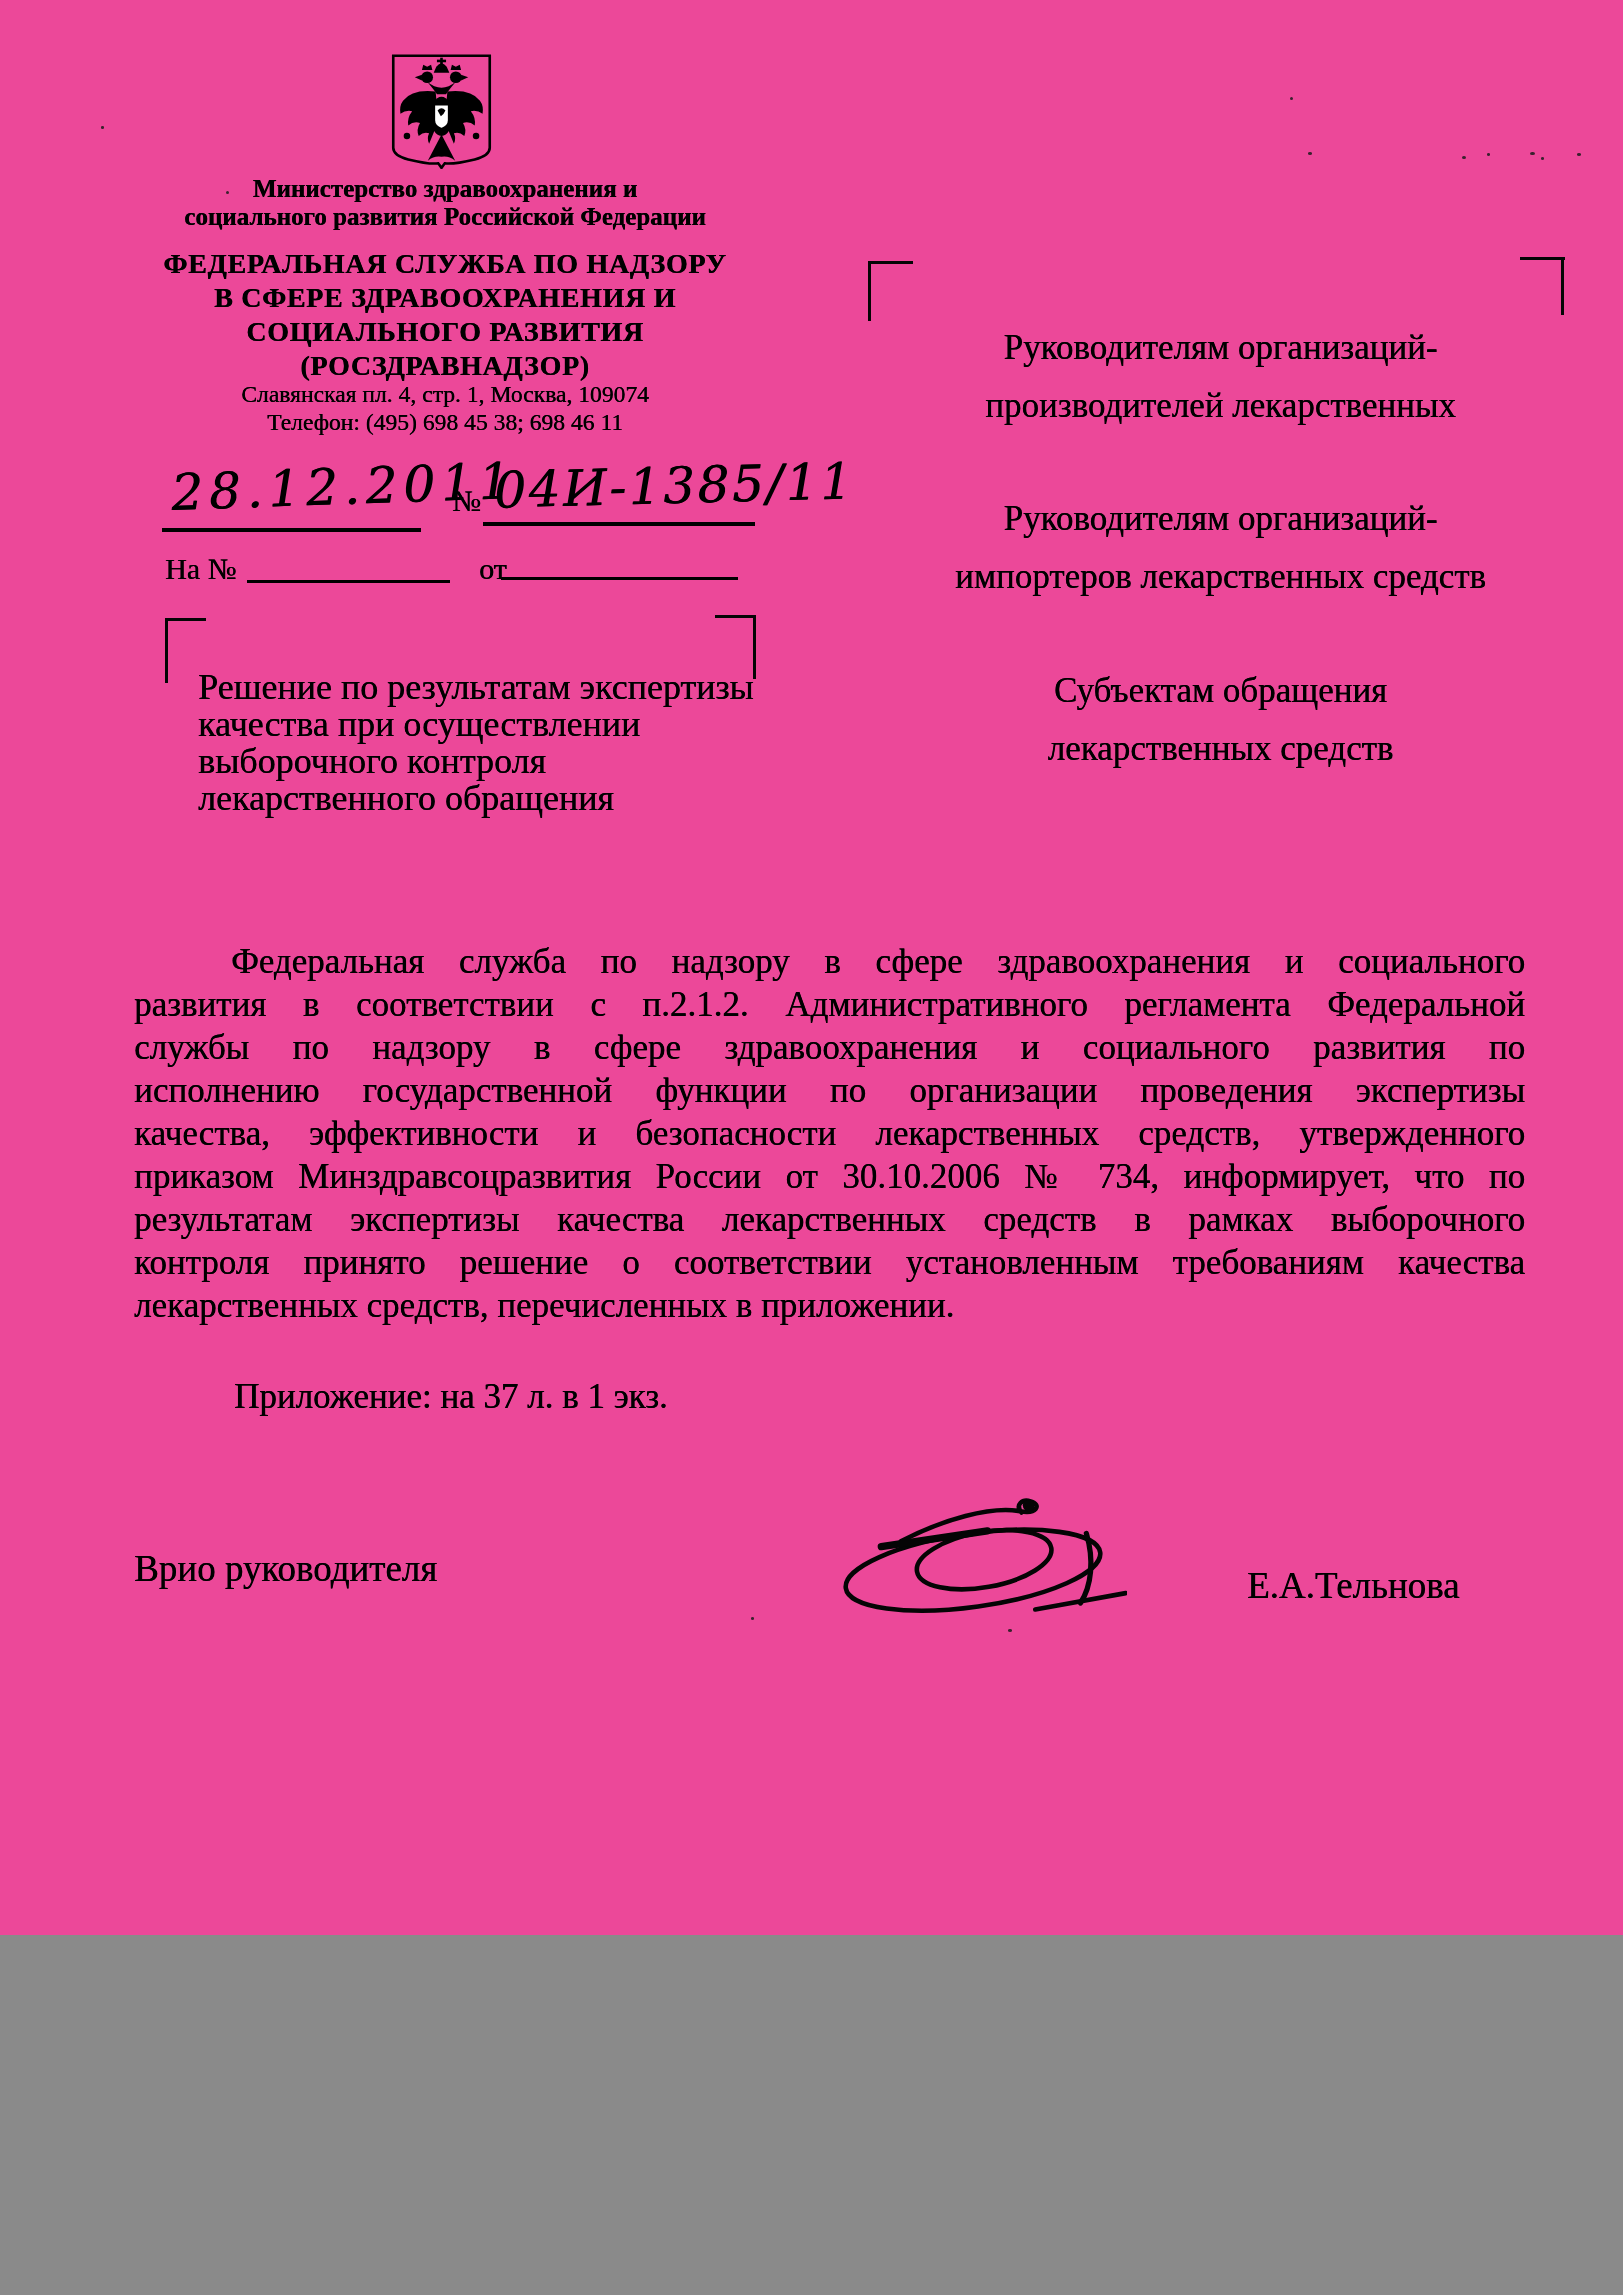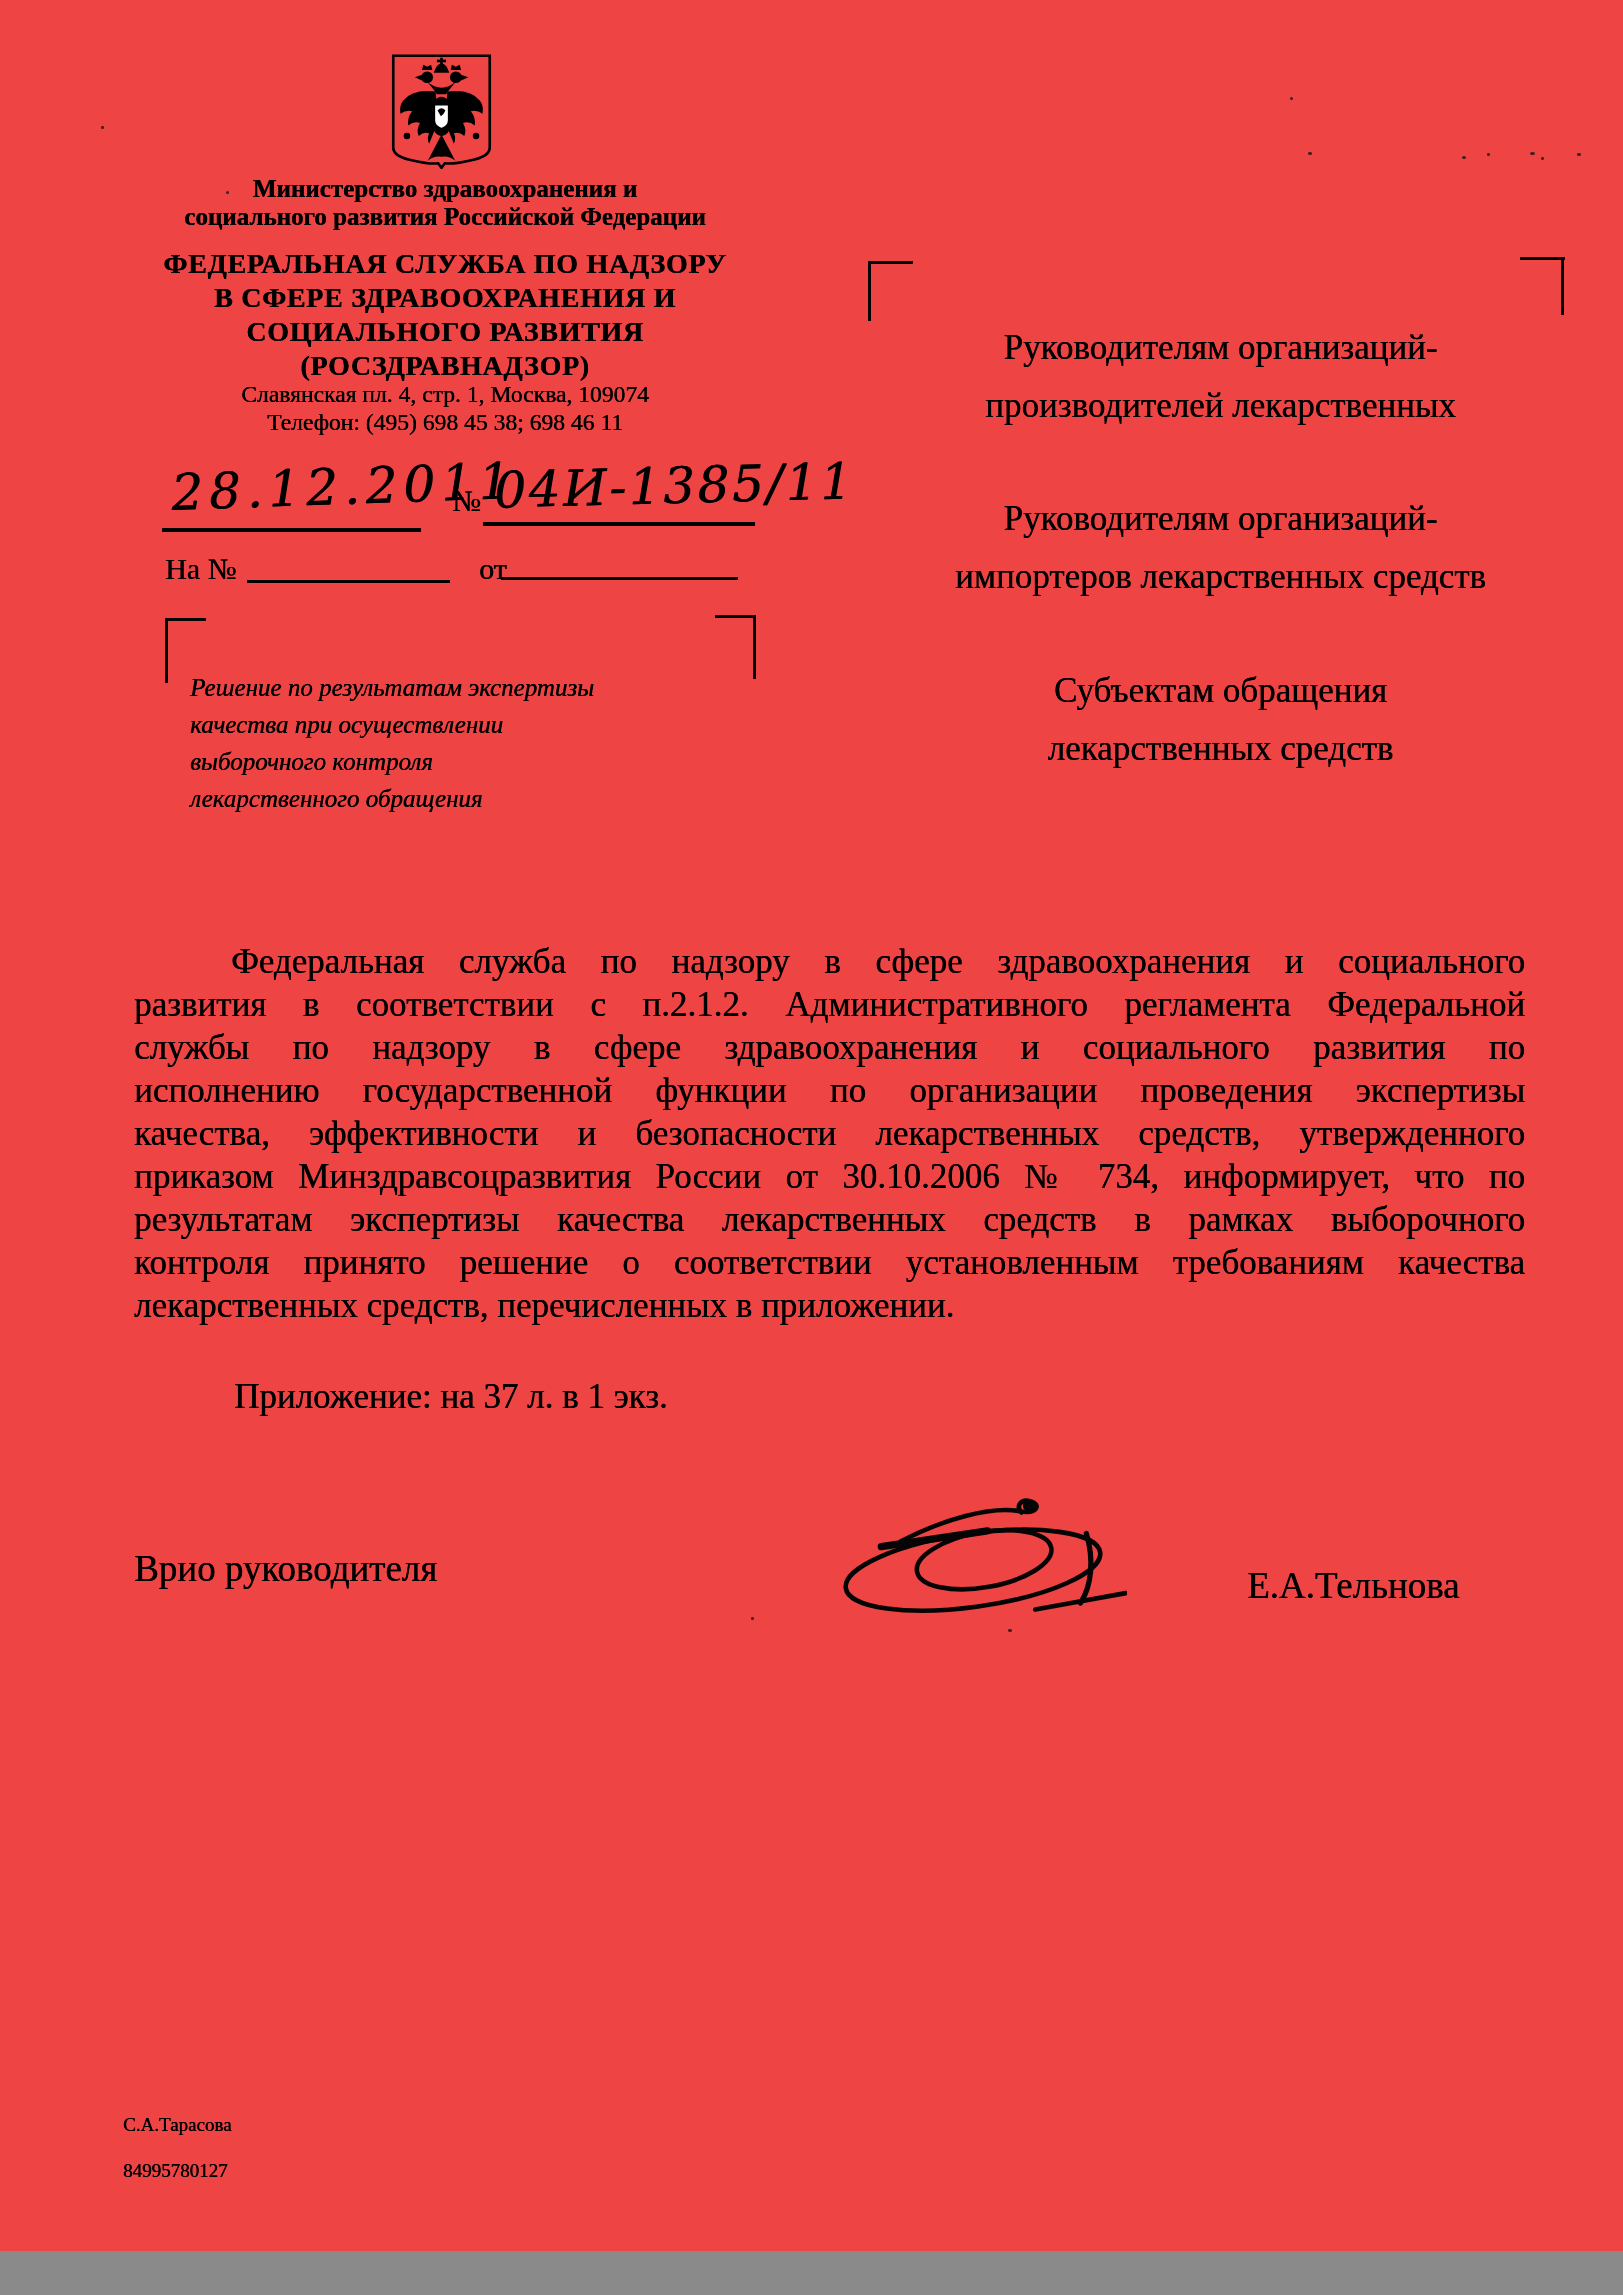--- a/index.html
+++ b/index.html
@@ -1,18 +1,18 @@
 <!DOCTYPE html>
 <html style="font-size:10.5px"><head>
 <meta charset="utf-8">
 <style>
   html,body { margin:0; padding:0; background:#8a8a8a; }
   .page {
-    position:relative; width:1623px; height:2251px;
-    background:#ef4444; color:#000;
+    position:relative; width:1623px; height:1935px;
+    background:#ec4899; color:#000;
     font-family:"Liberation Serif","DejaVu Serif",serif;
     overflow:hidden;
   }
   .abs { position:absolute; }
   .thick { text-shadow:0.4px 0.3px 0 currentColor; }
 
   
   .hdr-col { left:111px; width:668px; text-align:center; }
   .ministry { top:175px; font-size:25px; line-height:28px; font-weight:bold; }
   .service  { top:247px; font-size:28px; line-height:34px; font-weight:bold; letter-spacing:0.7px; }
@@ -32,21 +32,21 @@
   .lbl { font-size:30px; }
 
   
   .bracket { background:#050505; }
 
   .addr-col { left:877px; top:319px; width:687px; text-align:center;
               font-size:35px; line-height:58px; }
   .addr-group-1 { margin-bottom:55px; }
   .addr-group-2 { margin-bottom:56px; }
 
-  .subject { left:190px; top:669px; width:563px; font-size:25px; line-height:37px;font-style:italic; }
+  .subject { left:198px; top:669px; width:563px; font-size:36px; line-height:37px; }
 
   .body-block { left:134px; top:940px; width:1391px; font-size:35px; line-height:43px; }
   .jline { text-align:justify; text-align-last:justify; }
   .jline.first { text-indent:97px; }
   .jline.last { text-align-last:left; }
 
   .attachment { left:234px; top:1377px; font-size:35px; }
 
   .sig-title { left:134px; top:1547px; font-size:37px; }
   .sig-name  { left:1247px; top:1564px; font-size:37px; }

